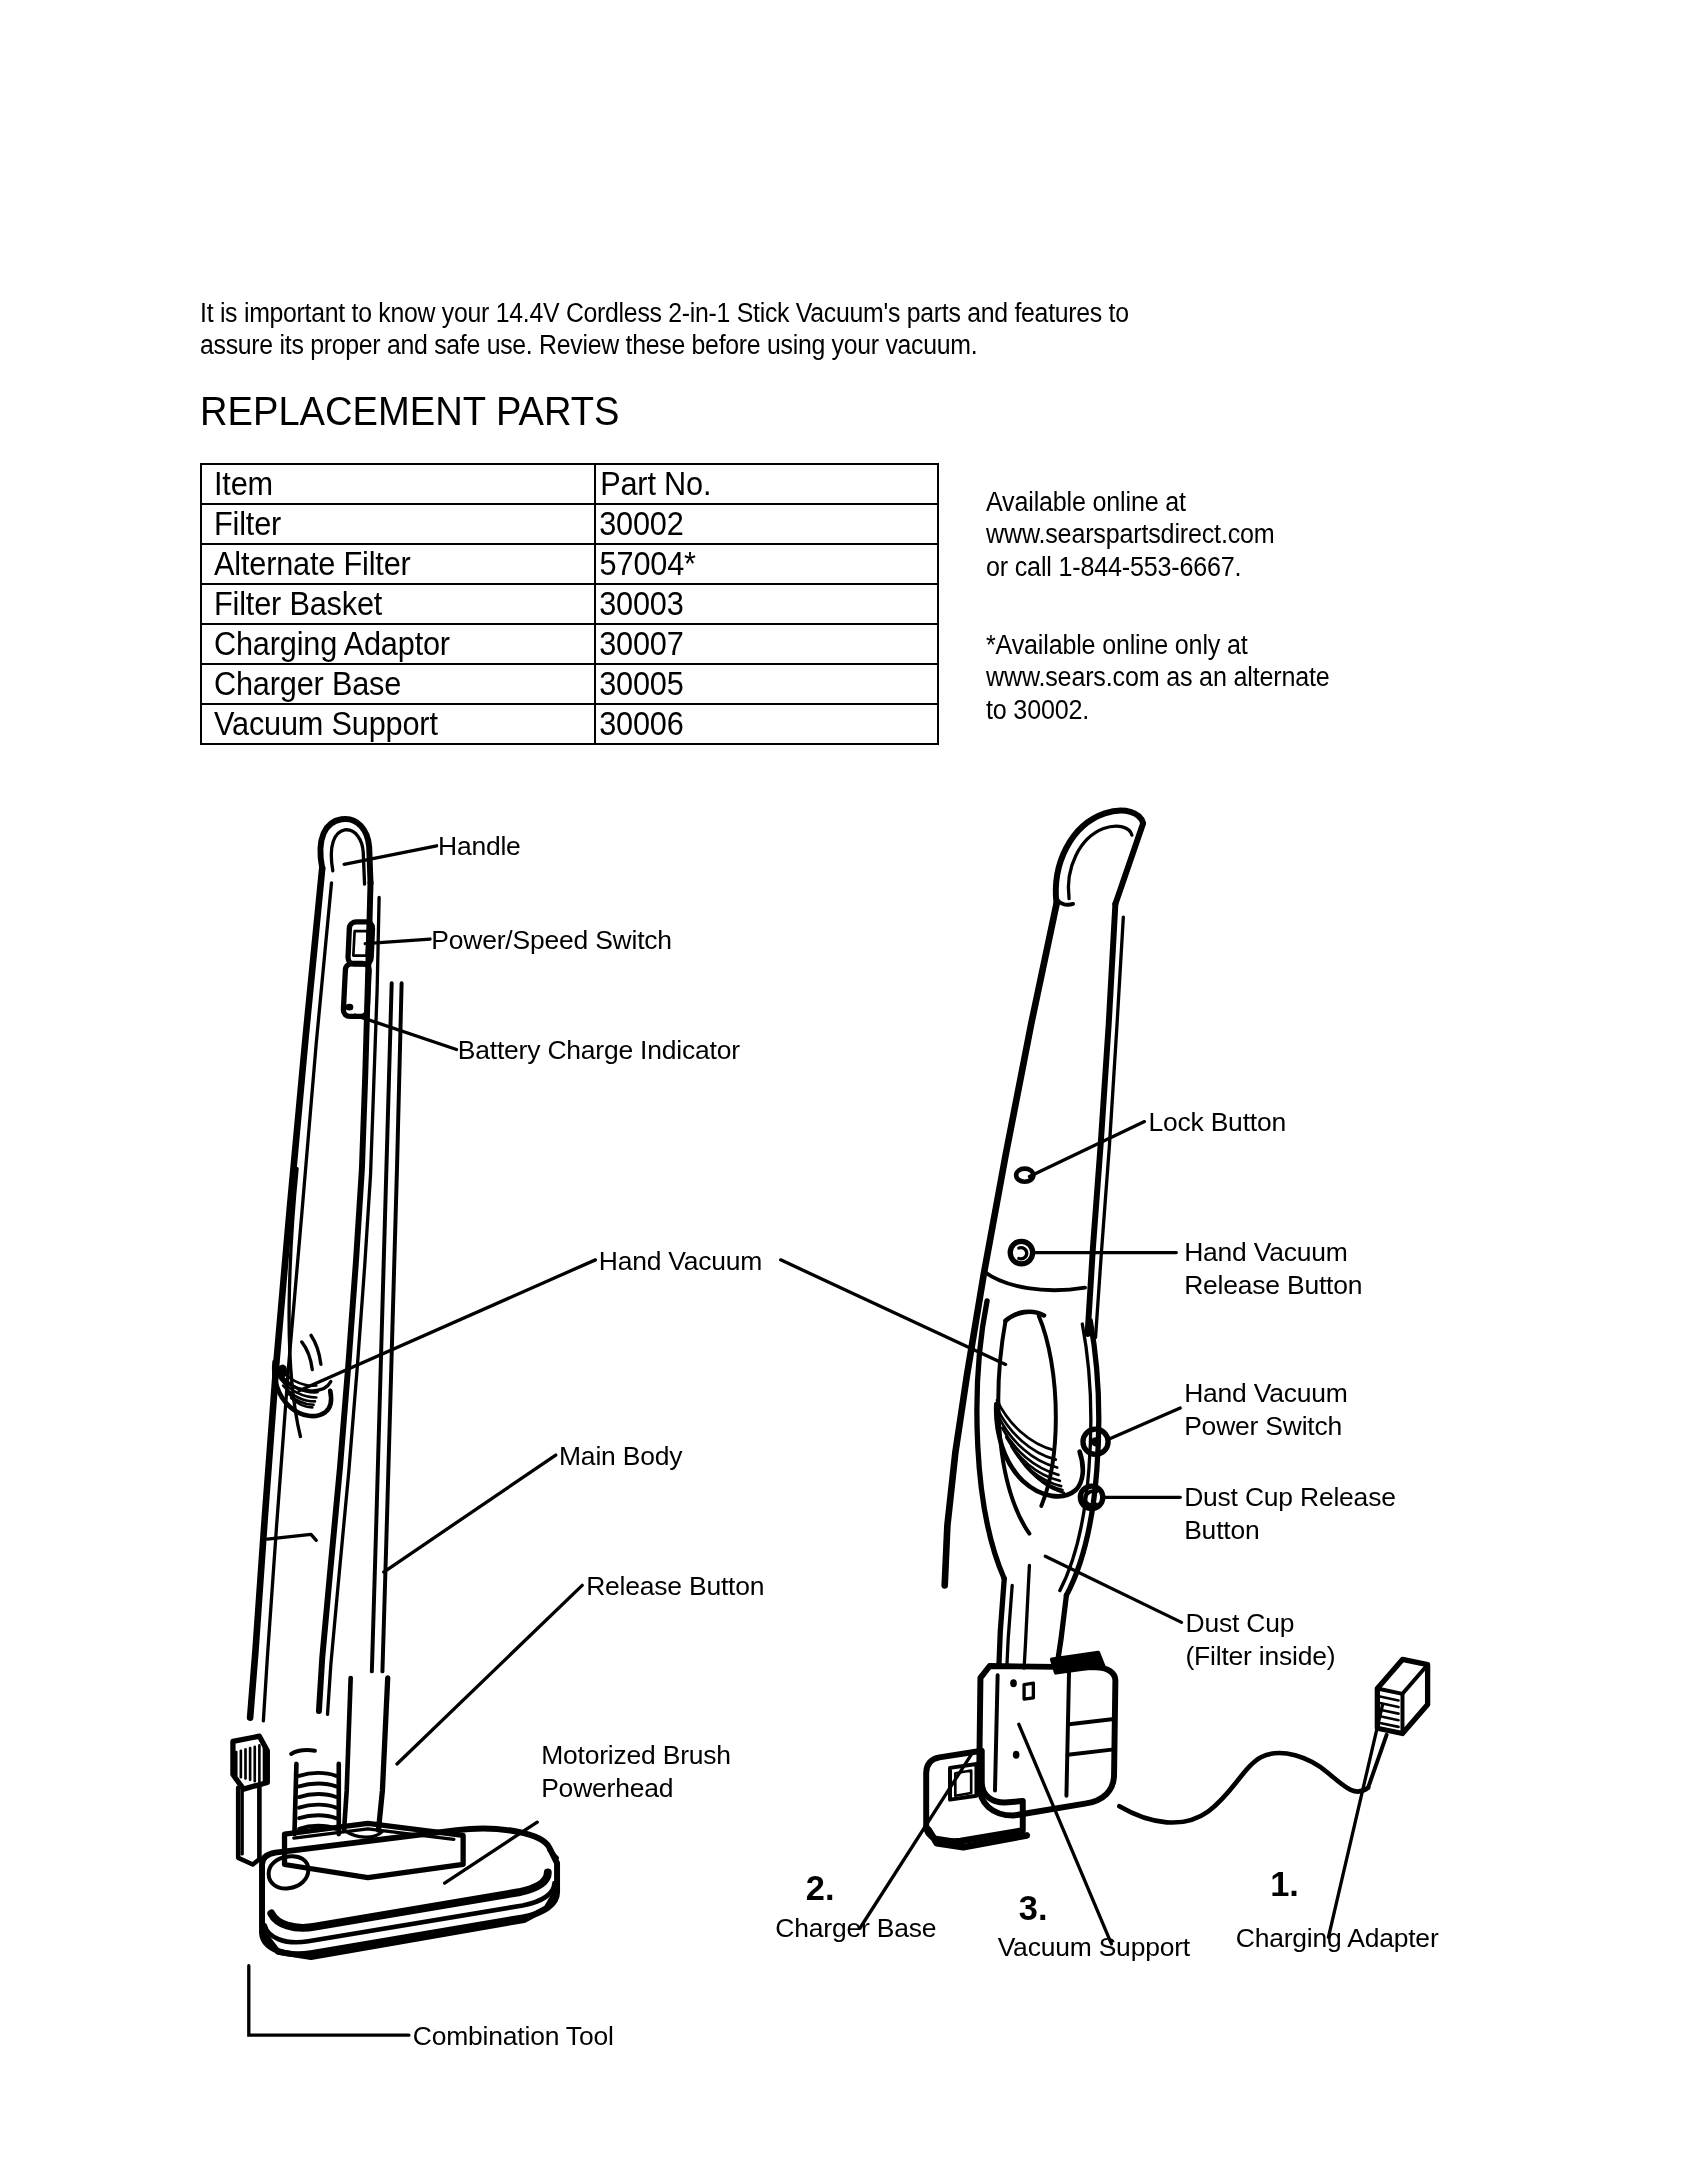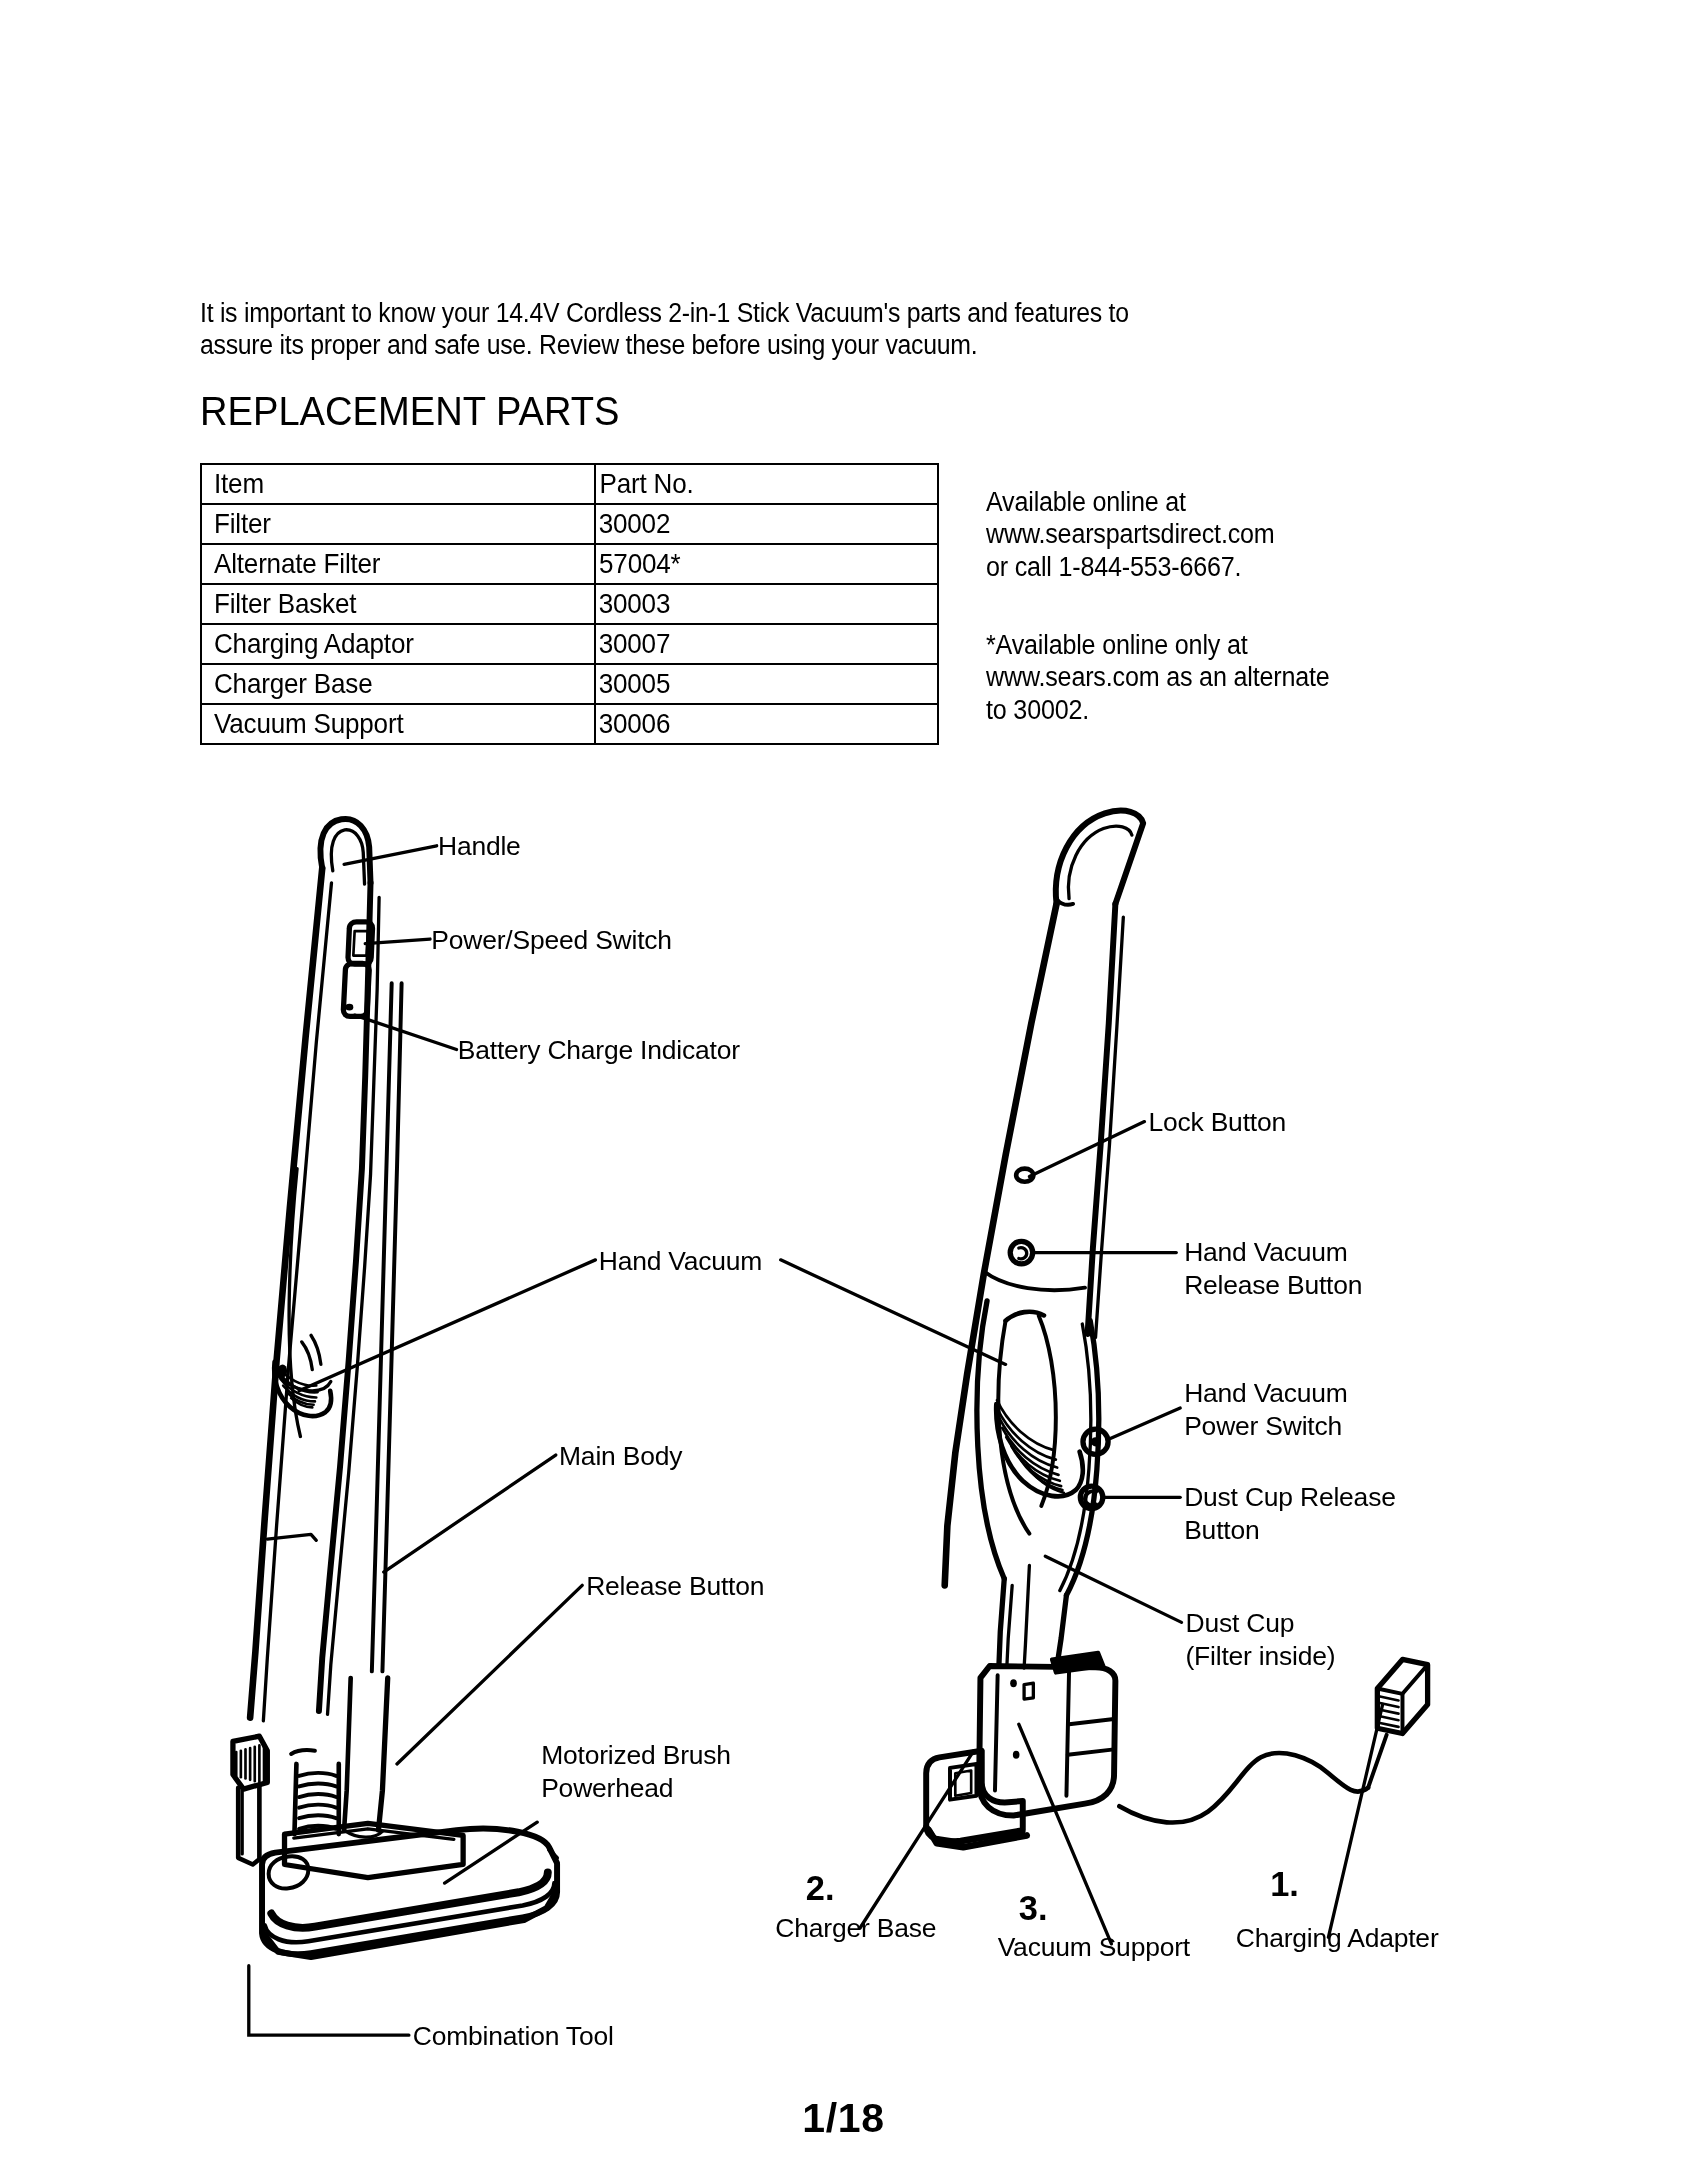--- a/index.html
+++ b/index.html
@@ -56,21 +56,21 @@
     left: 200px;
     top: 419px;
     width: 721px;
     border-collapse: collapse;
     table-layout: fixed;
   }
   #parts-table td {
     border: 2px solid #000;
     height: 38px;
     padding: 0 0 0 12px;
-    font-size: 28px;
+    font-size: 33px;
     vertical-align: middle;
     letter-spacing: -0.2px;
   }
   #parts-table td.col-item { width: 380px; }
   #parts-table td.col-part {
     width: 341px;
     text-align: left;
     padding-left: 0;
   }
   #parts-table .cell-txt {
@@ -422,16 +422,15 @@
     </g>
 
     <g class="num-label">
       <text x="1218" y="2805">2.</text>
       <text x="1540" y="2836">3.</text>
       <text x="1920" y="2800">1.</text>
     </g>
 
   </svg>
 
-  <div id="footer-page">1/18</div>
 
 </div>
 
 
 </body></html>

